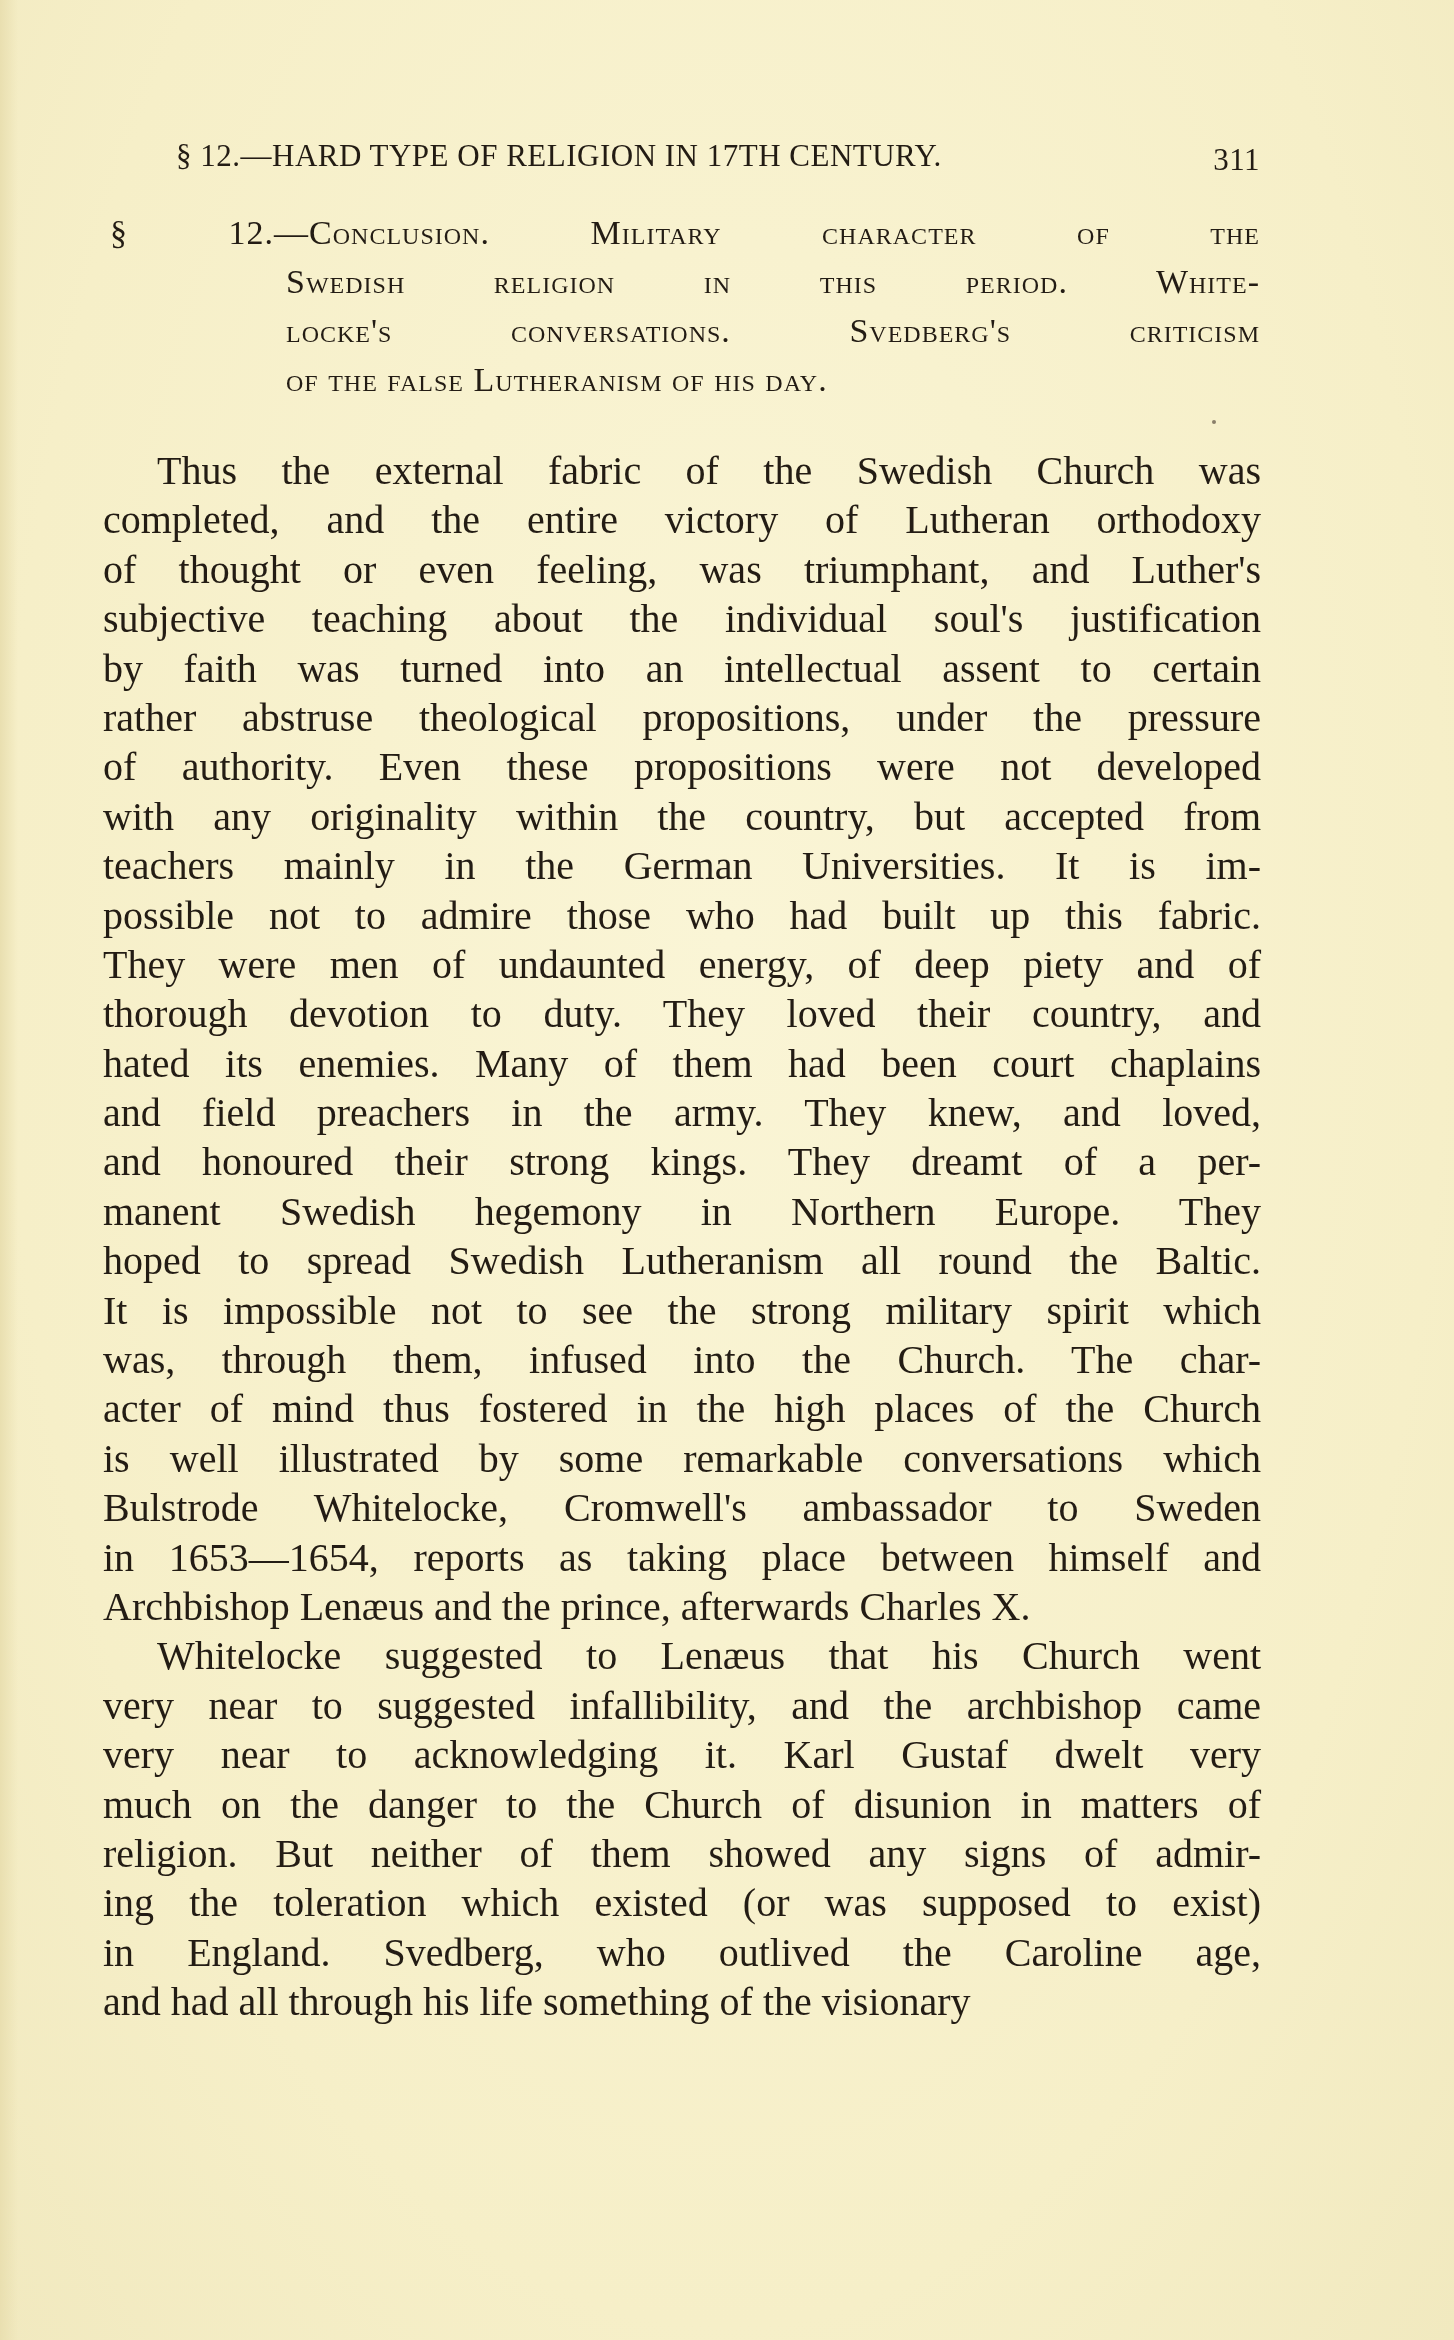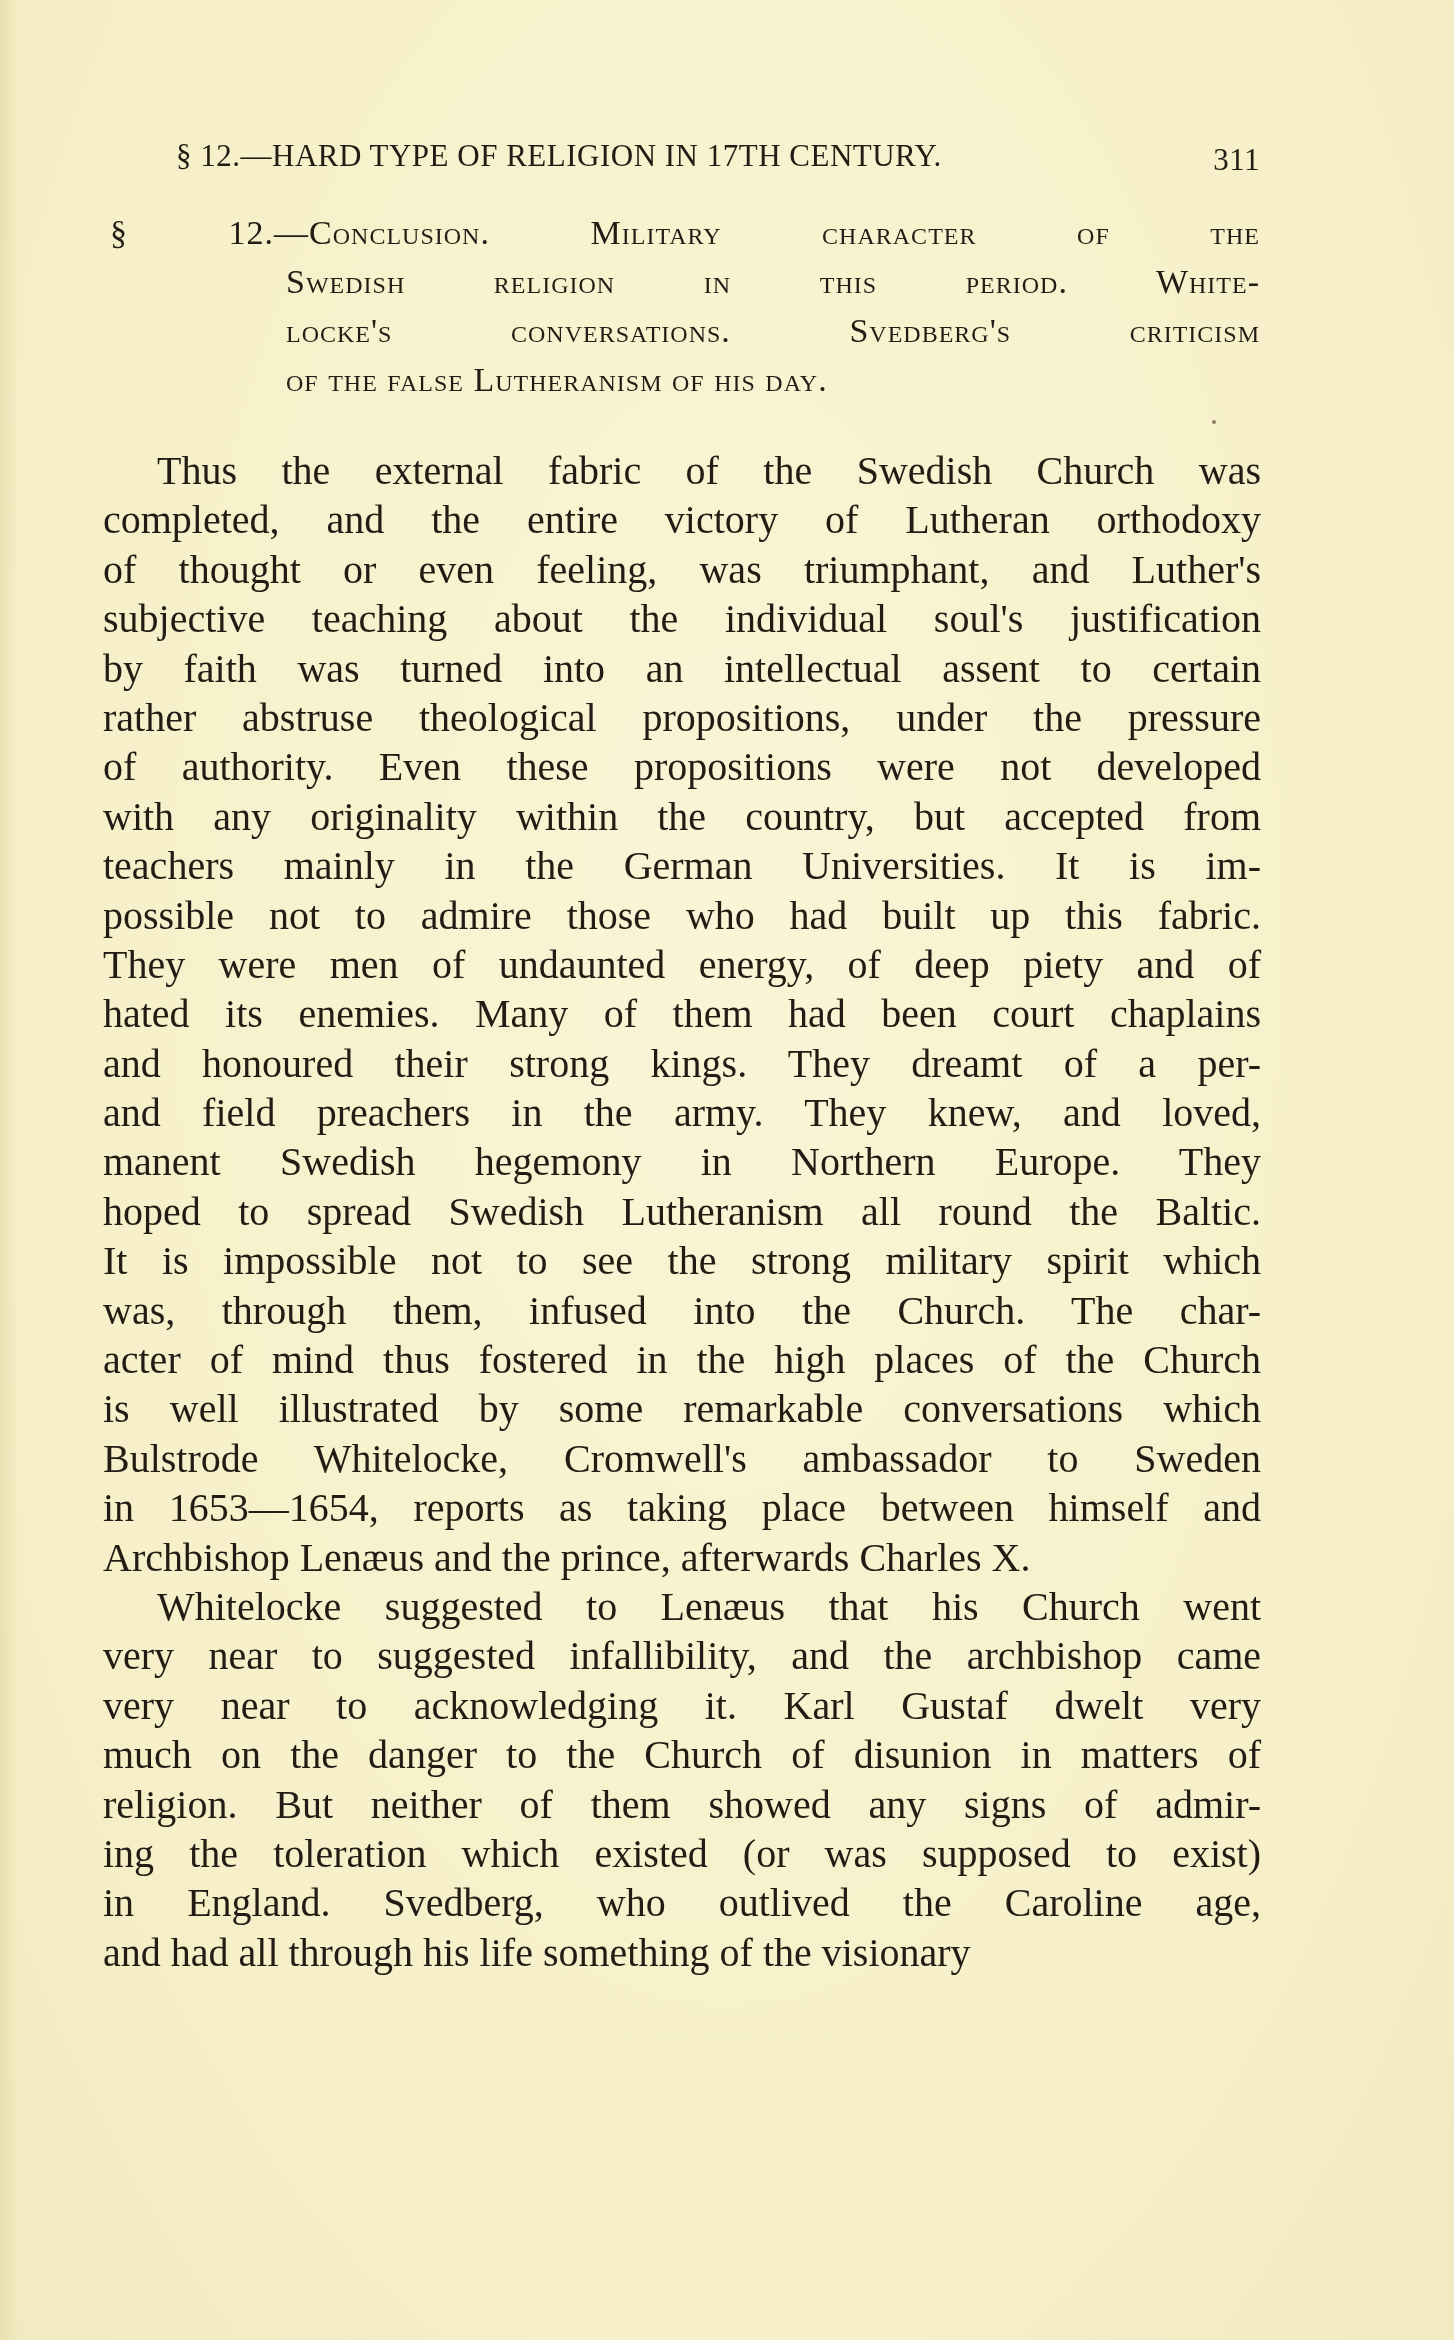--- a/index.html
+++ b/index.html
@@ -69,23 +69,24 @@
     <span class="line">completed, and the entire victory of Lutheran orthodoxy</span>
     <span class="line">of thought or even feeling, was triumphant, and Luther's</span>
     <span class="line">subjective teaching about the individual soul's justification</span>
     <span class="line">by faith was turned into an intellectual assent to certain</span>
     <span class="line">rather abstruse theological propositions, under the pressure</span>
     <span class="line">of authority.  Even these propositions were not developed</span>
     <span class="line">with any originality within the country, but accepted from</span>
     <span class="line">teachers mainly in the German Universities.   It is im-</span>
     <span class="line">possible not to admire those who had built up this fabric.</span>
     <span class="line">They were men of undaunted energy, of deep piety and of</span>
+    <span class="line">thorough devotion to duty.  They loved their country, and</span>
     <span class="line">hated its enemies.  Many of them had been court chaplains</span>
+    <span class="line">and field preachers in the army.  They knew, and loved,</span>
     <span class="line">and honoured their strong kings.  They dreamt of a per-</span>
-    <span class="line">and field preachers in the army.  They knew, and loved,</span>
     <span class="line">manent Swedish hegemony in Northern Europe.   They</span>
     <span class="line">hoped to spread Swedish Lutheranism all round the Baltic.</span>
     <span class="line">It is impossible not to see the strong military spirit which</span>
     <span class="line">was, through them, infused into the Church.  The char-</span>
     <span class="line">acter of mind thus fostered in the high places of the Church</span>
     <span class="line">is well illustrated by some remarkable conversations which</span>
     <span class="line">Bulstrode Whitelocke, Cromwell's ambassador to Sweden</span>
     <span class="line">in 1653—1654, reports as taking place between himself and</span>
     <span class="line last">Archbishop Lenæus and the prince, afterwards Charles X.</span>
     <span class="line para-start">Whitelocke suggested to Lenæus that his Church went</span>

